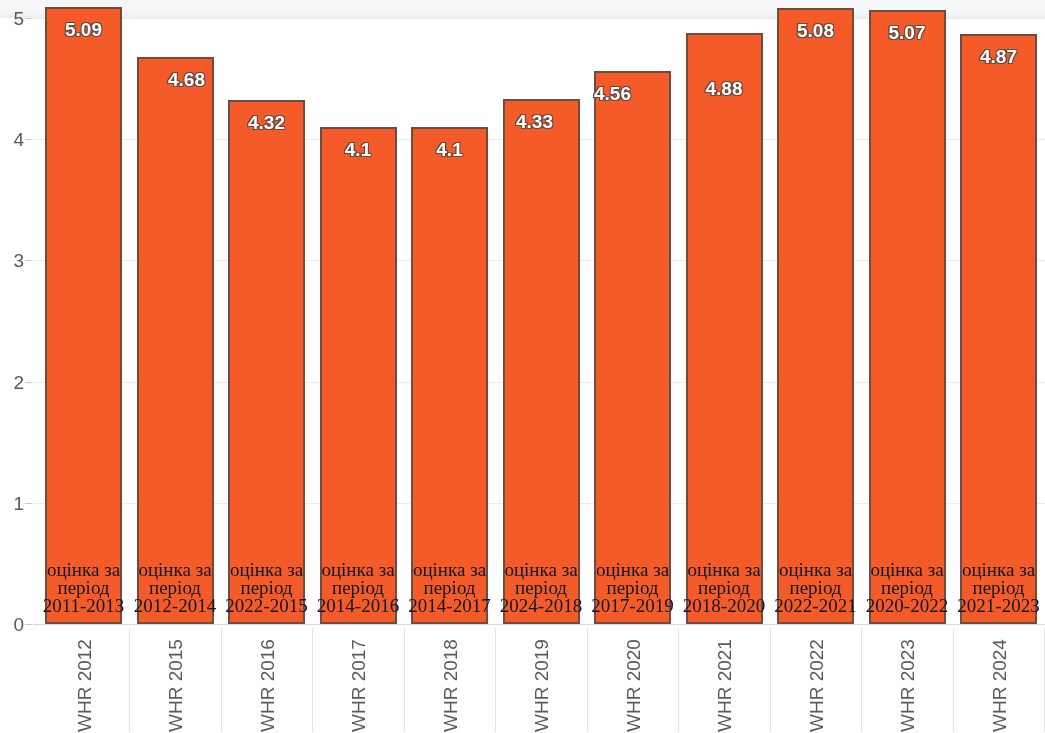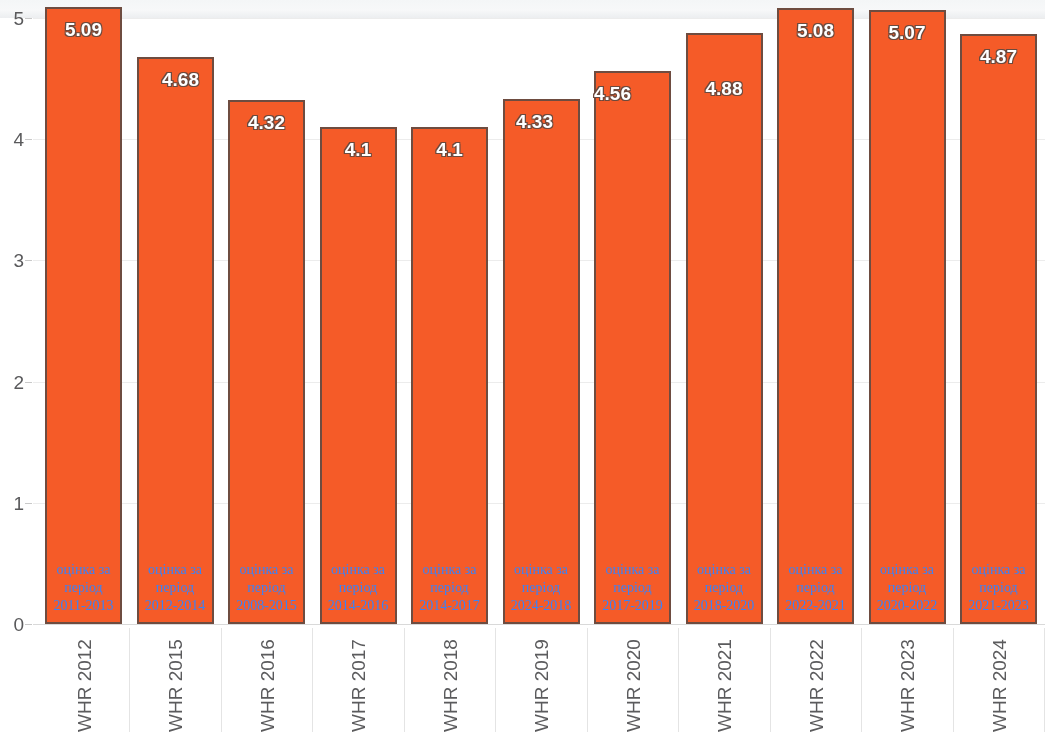--- a/index.html
+++ b/index.html
@@ -90,22 +90,22 @@
        1.2px -1.2px 0 #6b4a3e,
       -1.2px  1.2px 0 #6b4a3e,
        1.2px  1.2px 0 #6b4a3e;
   }
 
   
   .bar-annotation {
     position: absolute;
     text-align: center;
     font-family: "Liberation Serif", serif;
-    font-size: 14px;
-    color: #3b82f6;
+    font-size: 19px;
+    color: #0f172a;
     line-height: 18px;
     white-space: nowrap;
   }
 
   
   .xtick {
     position: absolute;
     top: 628px;
     width: 20px;
     height: 104px;
@@ -144,32 +144,32 @@
       <div class="gridline" style="top: 139.2px;"></div>
       <div class="gridline" style="top: 18px;"></div>
       <div class="bar" title="WHR 2012: 5.09" style="left: 12px; top: 7.092px; width: 77px; height: 616.908px; background: rgb(245, 91, 40); border-color: rgb(110, 76, 64);"></div>
       <div class="bar-value" style="left: 2px; width: 97px; top: 20.092px;">5.09</div>
       <div class="bar-annotation" style="left: -2px; width: 105px; top: 561px;">
         <div>оцінка за</div>
         <div>період</div>
         <div>2011-2013</div>
       </div>
       <div class="bar" title="WHR 2015: 4.68" style="left: 103.5px; top: 56.784px; width: 77px; height: 567.216px; background: rgb(245, 91, 40); border-color: rgb(110, 76, 64);"></div>
-      <div class="bar-value" style="left: 99px; width: 97px; top: 69.784px;">4.68</div>
+      <div class="bar-value" style="left: 105px; width: 97px; top: 69.784px;">4.68</div>
       <div class="bar-annotation" style="left: 89.5px; width: 105px; top: 561px;">
         <div>оцінка за</div>
         <div>період</div>
         <div>2012-2014</div>
       </div>
       <div class="bar" title="WHR 2016: 4.32" style="left: 195px; top: 100.416px; width: 77px; height: 523.584px; background: rgb(245, 91, 40); border-color: rgb(110, 76, 64);"></div>
       <div class="bar-value" style="left: 185px; width: 97px; top: 113.416px;">4.32</div>
       <div class="bar-annotation" style="left: 181px; width: 105px; top: 561px;">
         <div>оцінка за</div>
         <div>період</div>
-        <div>2008-2015</div>
+        <div>2022-2015</div>
       </div>
       <div class="bar" title="WHR 2017: 4.1" style="left: 286.5px; top: 127.08px; width: 77px; height: 496.92px; background: rgb(245, 91, 40); border-color: rgb(110, 76, 64);"></div>
       <div class="bar-value" style="left: 276.5px; width: 97px; top: 140.08px;">4.1</div>
       <div class="bar-annotation" style="left: 272.5px; width: 105px; top: 561px;">
         <div>оцінка за</div>
         <div>період</div>
         <div>2014-2016</div>
       </div>
       <div class="bar" title="WHR 2018: 4.1" style="left: 378px; top: 127.08px; width: 77px; height: 496.92px; background: rgb(245, 91, 40); border-color: rgb(110, 76, 64);"></div>
       <div class="bar-value" style="left: 368px; width: 97px; top: 140.08px;">4.1</div>

